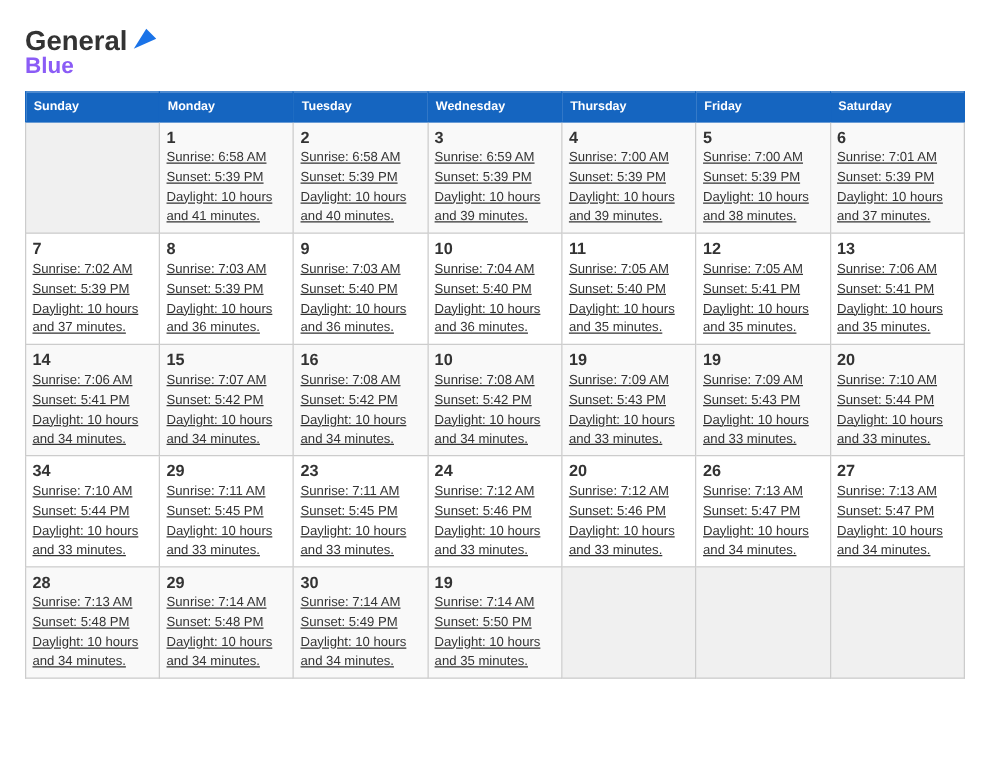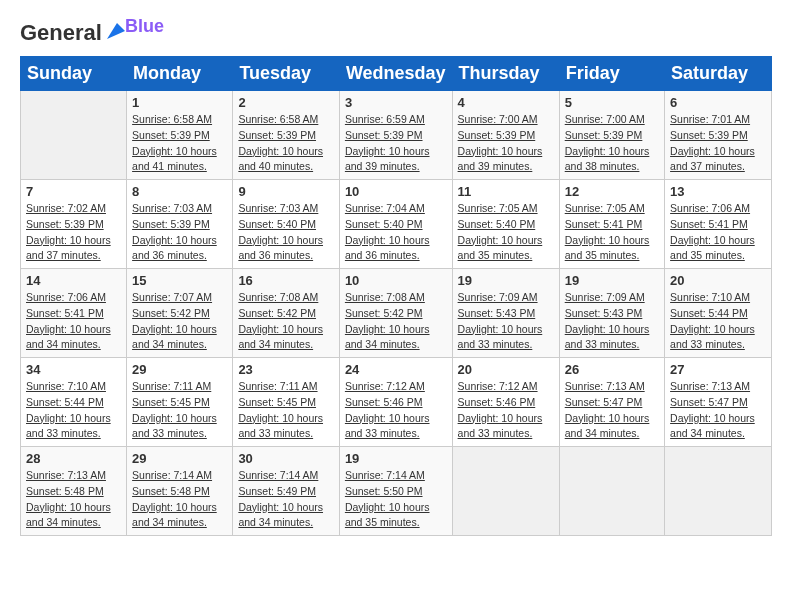--- a/index.html
+++ b/index.html
@@ -11,21 +11,21 @@
       padding: 20px;
     }
     .header {
       display: flex;
       justify-content: space-between;
       align-items: flex-start;
       margin-bottom: 10px;
     }
     .logo {
       display: flex;
-      flex-direction: row;
+      flex-direction: column;
       align-items: flex-start;
     }
     .logo-row {
       display: flex;
       align-items: center;
     }
     .title-block {
       text-align: right;
     }
     .month-title {
@@ -40,21 +40,21 @@
     table {
       width: 100%;
       border-collapse: collapse;
       font-size: 11px;
     }
     thead tr th {
       background-color: #1565c0;
       color: #fff;
       text-align: left;
       padding: 6px 6px;
-      font-size: 18px;
+      font-size: 10px;
       font-weight: bold;
       border: 1px solid #1565c0;
     }
     tbody tr td {
       border: 1px solid #ccc;
       vertical-align: top;
       padding: 4px 5px;
       width: 108px;
       min-height: 80px;
       background: #fff;

